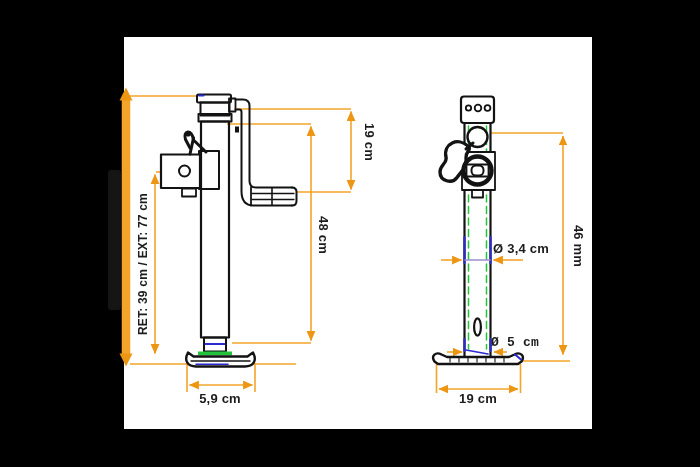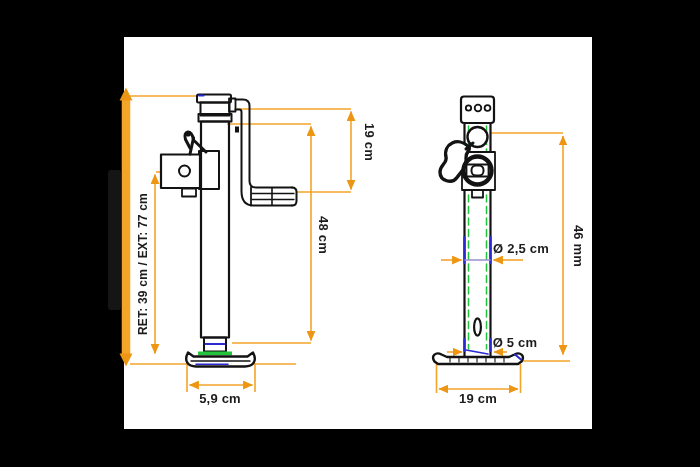--- a/index.html
+++ b/index.html
@@ -155,18 +155,18 @@
   <div class="dim-label ccw" style="left:143px;top:264px;">RET: 39 cm / EXT: 77 cm</div>
 
   <div class="dim-label cw" style="left:369px;top:142px;">19 cm</div>
 
   <div class="dim-label cw" style="left:323px;top:235px;">48 cm</div>
 
   <div class="dim-label" style="left:220px;top:398px;">5,9 cm</div>
 
   <div class="dim-label cw" style="left:578px;top:246px;">46 mm</div>
 
-  <div class="dim-label" style="left:521px;top:248px;">Ø 2,5 cm</div>
+  <div class="dim-label" style="left:521px;top:248px;">Ø 3,4 cm</div>
 
-  <div class="dim-label" style="left:515px;top:342px;">Ø 5 cm</div>
+  <div class="dim-label" style="left:515px;top:342px;font-family:Liberation Mono, monospace;">Ø 5 cm</div>
 
   <div class="dim-label" style="left:478px;top:398px;">19 cm</div>
 </div>
 
 </body></html>

